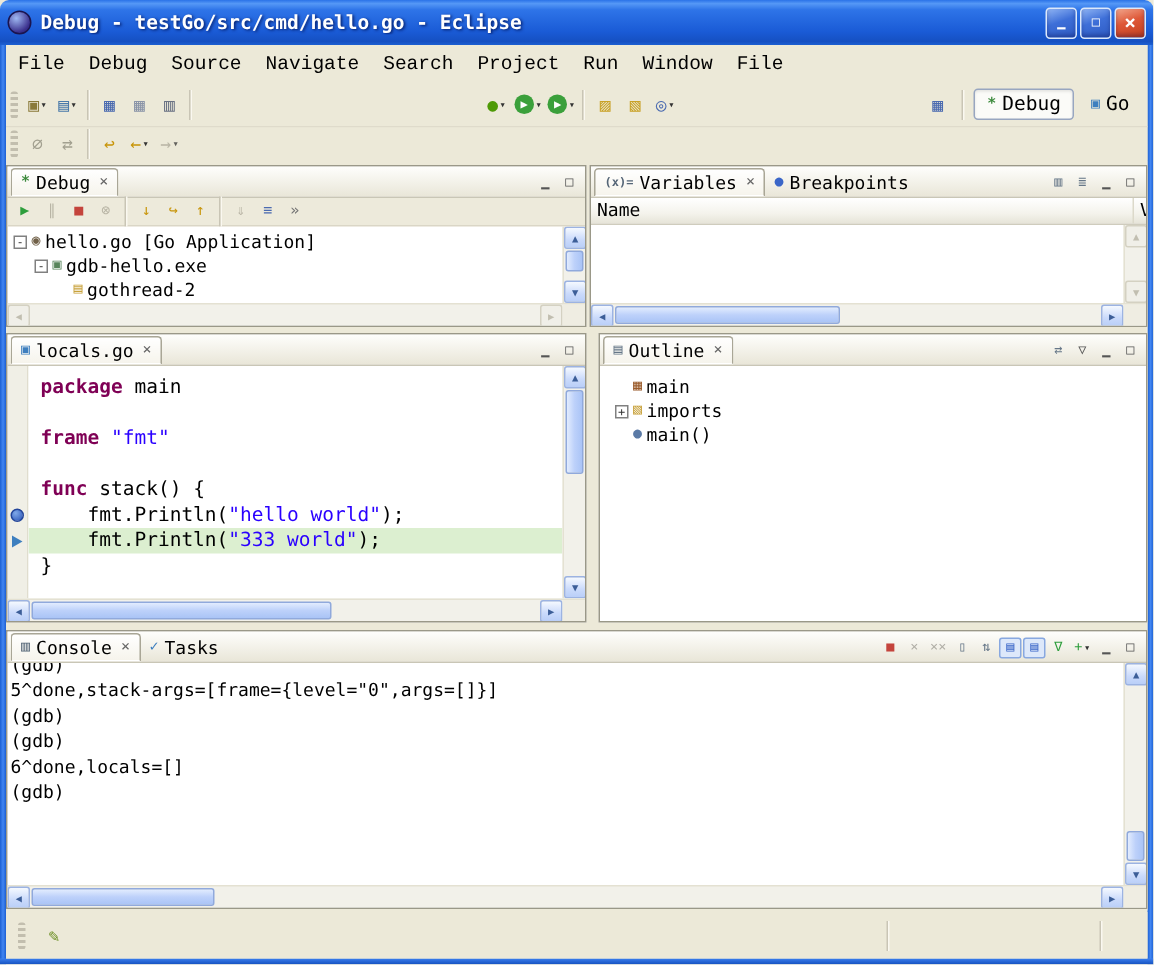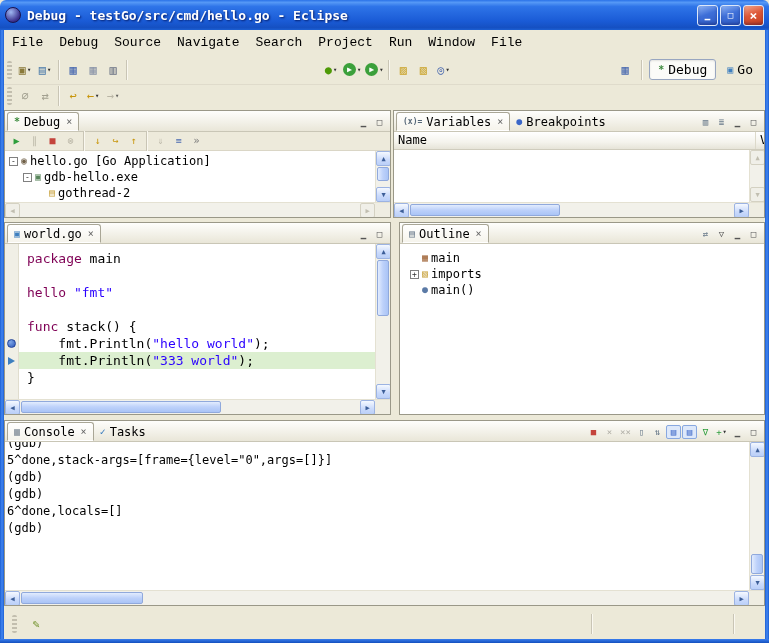--- a/index.html
+++ b/index.html
@@ -58,21 +58,21 @@
 .expander.box{border:1px solid #808080;background:#fff;font-size:8px;line-height:7px;text-align:center;color:#333;}
 .tree-icon{font-size:10px;line-height:1;flex:none;}
 
 .gutter{width:14px;flex:none;background:#F0EFE6;border-right:1px solid #E0DDCE;padding-top:6px;}
 .gutter-line{height:17px;display:flex;align-items:center;justify-content:center;}
 .bp{width:9px;height:9px;border-radius:50%;background:radial-gradient(circle at 35% 30%,#7FA8E8,#2B55B8);border:1px solid #23459A;}
 .ip{width:0;height:0;border-top:4px solid transparent;border-bottom:4px solid transparent;border-left:7px solid #3E7FBF;}
 .code{flex:1;padding:6px 0 0 8px;overflow:hidden;font-size:13px;background:#fff;}
 .code-line{height:17px;white-space:pre;line-height:17px;}
 .code-line.hl{background:var(--hl);margin-left:-8px;padding-left:8px;}
-.tok-kw{color:var(--kw);font-weight:normal;}
+.tok-kw{color:var(--kw);font-weight:bold;}
 .tok-str{color:var(--str);}
 .tok-plain{color:#000;}
 
 .vsb{width:15px;flex:none;display:flex;flex-direction:column;background:#F2F1EA;border-left:1px solid #E4E1D2;}
 .hsb{height:15px;flex:none;display:flex;background:#F2F1EA;border-top:1px solid #E4E1D2;align-items:stretch;}
 .sarr{width:15px;height:15px;flex:none;display:flex;align-items:center;justify-content:center;font-size:7px;color:#3C5E98;background:linear-gradient(180deg,#F5F9FF,#CADAFB 60%,#BACFF8);border:1px solid #9CB3E2;border-radius:2px;}
 .sarr.disabled{color:#C1BEB0;background:#F0EFE8;border-color:#D4D1C2;}
 .vtrack{flex:1;position:relative;}
 .vthumb{position:absolute;left:1px;right:1px;background:linear-gradient(90deg,#E2ECFE,#BDD1FA 50%,#AAC4F6);border:1px solid #90A9DC;border-radius:2px;}
 .htrack{flex:1;position:relative;}
@@ -338,21 +338,21 @@
           </div>
         <span class="sarr">▶</span>
         <div class="scorner"></div>
       </div>
     </div>
 
     <div class="panel" style="left:0;top:115px;width:387px;height:193px;">
       <div class="phead">
         <div class="ptab active">
           <span class="tab-icon" style="color: rgb(62, 127, 191);">▣</span>
-          <span>world.go</span>
+          <span>locals.go</span>
           <span class="tab-close">×</span>
         </div>
         <div class="hicons" id="editor-hicons">
             <span class="tb-btn">
               <span class="glyph" style="color: rgb(85, 85, 85);">▁</span>
             </span>
             <span class="tb-btn">
               <span class="glyph" style="color: rgb(85, 85, 85);">□</span>
             </span>
           </div>
@@ -368,21 +368,21 @@
               <span class="bp"></span>
             </div>
             <div class="gutter-line">
               <span class="ip"></span>
             </div>
             <div class="gutter-line"></div>
           </div>
         <div class="code" id="editor-code">
             <div class="code-line"><span class="tok-kw">package</span><span class="tok-plain"> main</span></div>
             <div class="code-line"> </div>
-            <div class="code-line"><span class="tok-kw">hello</span><span class="tok-plain"> </span><span class="tok-str">"fmt"</span></div>
+            <div class="code-line"><span class="tok-kw">frame</span><span class="tok-plain"> </span><span class="tok-str">"fmt"</span></div>
             <div class="code-line"> </div>
             <div class="code-line"><span class="tok-kw">func</span><span class="tok-plain"> stack() {</span></div>
             <div class="code-line"><span class="tok-plain">    fmt.Println(</span><span class="tok-str">"hello world"</span><span class="tok-plain">);</span></div>
             <div class="code-line hl"><span class="tok-plain">    fmt.Println(</span><span class="tok-str">"333 world"</span><span class="tok-plain">);</span></div>
             <div class="code-line"><span class="tok-plain">}</span></div>
           </div>
         <div class="vsb">
           <span class="sarr">▲</span>
           <div class="vtrack">
               <div class="vthumb" style="top:1px;height:56px;"></div>

